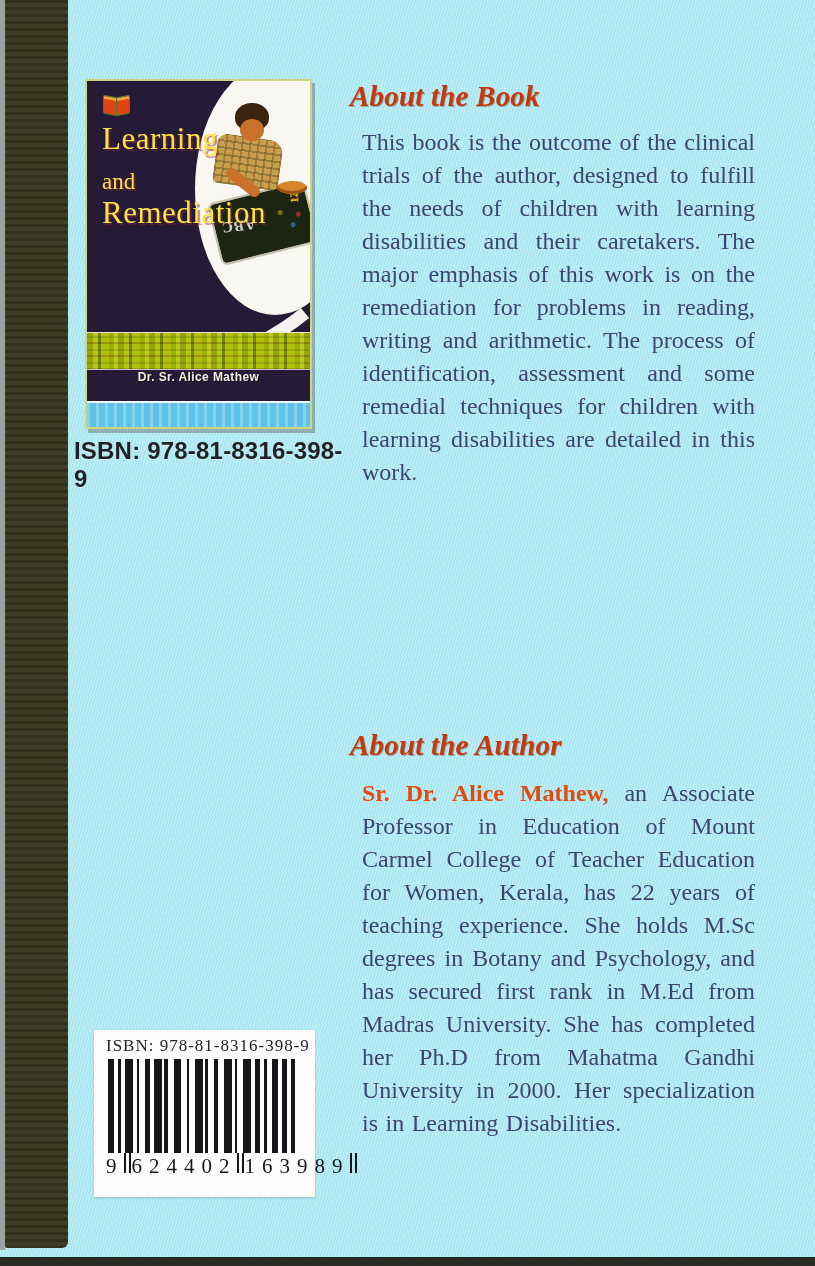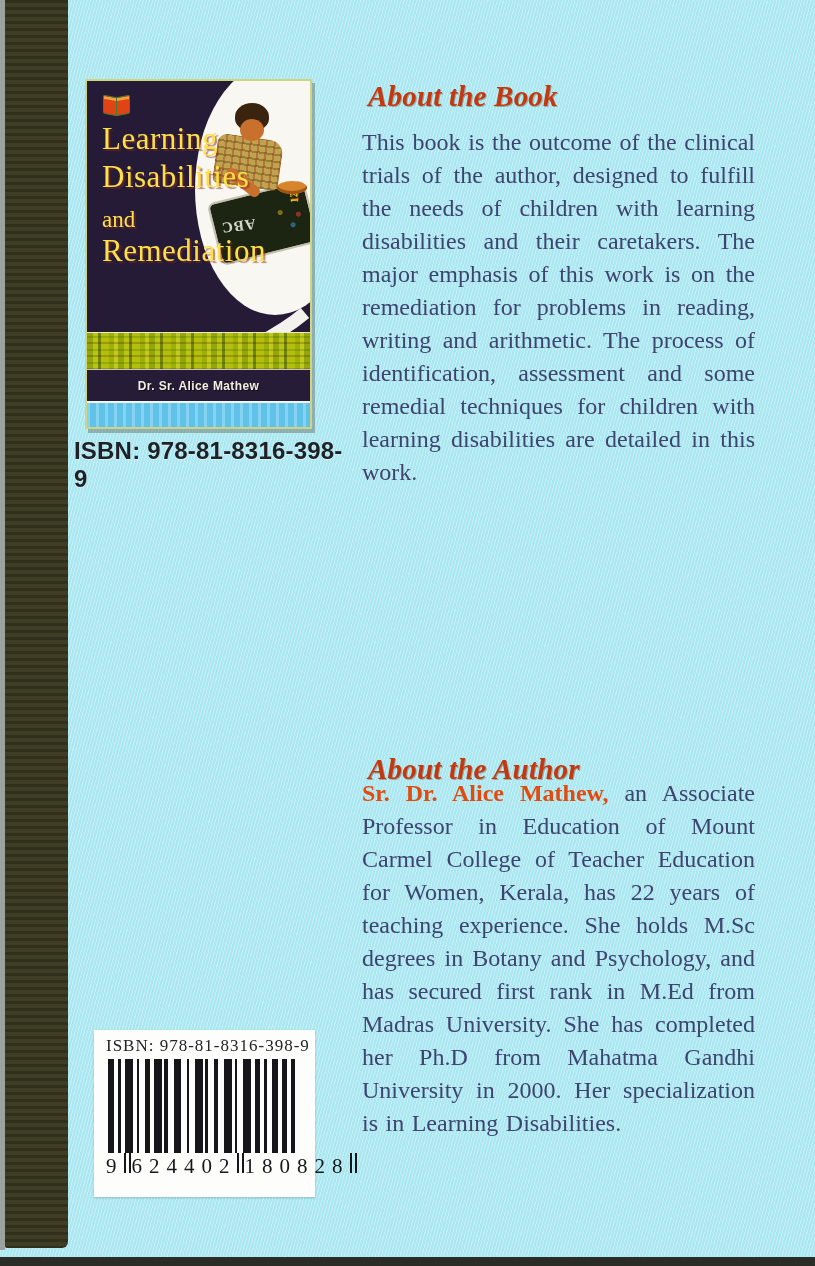--- a/index.html
+++ b/index.html
@@ -66,42 +66,42 @@
     background:#cdd835;
     background-image:
       repeating-linear-gradient(90deg,#b8c42a 0 6px,#e4ea5e 6px 11px,#8f9c22 11px 14px,#dfe23f 14px 22px,#c4d028 22px 27px,#f0f08a 27px 31px),
       repeating-linear-gradient(0deg, rgba(120,40,60,.25) 0 2px, transparent 2px 6px, rgba(40,90,160,.18) 6px 8px, transparent 8px 13px);
     background-blend-mode:multiply;
     border-top:1px solid rgba(255,255,255,.8);
   }
   .author-band{
     position:absolute;left:0;top:288px;width:223px;height:32px;background:#271c38;
     border-top:1px solid rgba(255,255,255,.75);
-    display:flex;align-items:center;justify-content:center;
+    display:flex;justify-content:center;
   }
   .author-band span{color:#f2efe2;font-family:"Liberation Sans",sans-serif;font-weight:700;font-size:12px;letter-spacing:.4px;text-shadow:1px 1px 0 rgba(0,0,0,.6);}
   .blue-band{position:absolute;left:0;top:320px;width:223px;height:26px;background:#5fc3e9;border-top:2px solid #eef6f2;
     background-image:repeating-linear-gradient(90deg, rgba(255,255,255,.25) 0 3px, transparent 3px 9px);}
 
   
   .isbn-caption{
     position:absolute;left:74px;top:437px;width:280px;
     font-family:"Liberation Sans",sans-serif;font-weight:700;font-size:24px;color:#1f2126;
     letter-spacing:.2px;text-shadow:0 1px 0 rgba(255,255,255,.4);
   }
 
   
   .heading{
-    position:absolute;left:368px;width:400px;
+    position:absolute;left:350px;width:400px;
     font-family:"Liberation Serif",serif;font-style:italic;font-weight:700;
     font-size:29px;color:#c5380e;letter-spacing:.2px;
     text-shadow:1px 1px 0 rgba(100,50,30,.35);
   }
   .h-book{top:80px;}
-  .h-author{top:729px;margin-top:24px;}
+  .h-author{top:729px;}
   .para{
     position:absolute;left:362px;width:393px;
     font-family:"Liberation Serif",serif;font-size:24px;color:#3e4470;
     line-height:33px;text-align:justify;word-spacing:1.5px;
   }
   .p-book{top:126px;}
   .p-author{top:777px;}
   .author-name{color:#e14b10;font-weight:700;margin-top:40px;}
 
   
@@ -158,21 +158,20 @@
       <path d="M 218 232 C 175 268, 95 300, -8 330" stroke="#f4f2ec" stroke-width="13" fill="none"></path>
     </svg>
 
     <div class="book-logo">
       <div class="pageL"></div>
       <div class="pageR"></div>
     </div>
 
     <div class="cover-title">
       <div class="t1">Learning</div>
-      <div class="t2">Disabilities</div>
       <div class="t3">and</div>
       <div class="t4">Remediation</div>
     </div>
 
     <div class="pixel-band"></div>
     <div class="author-band">
       <span>Dr. Sr. Alice Mathew</span>
     </div>
     <div class="blue-band"></div>
   </div>
@@ -188,18 +187,18 @@
   </div>
 
   <div class="barcode-box">
     <div class="barcode-label">ISBN: 978-81-8316-398-9</div>
     <div class="bars"></div>
     <div class="digits-row">
       <span class="dg">9</span>
       <span class="guard"></span>
       <span class="dg">624402</span>
       <span class="guard"></span>
-      <span class="dg">180828</span>
+      <span class="dg">163989</span>
       <span class="guard"></span>
     </div>
   </div>
 
 </div>
 
 </body></html>

